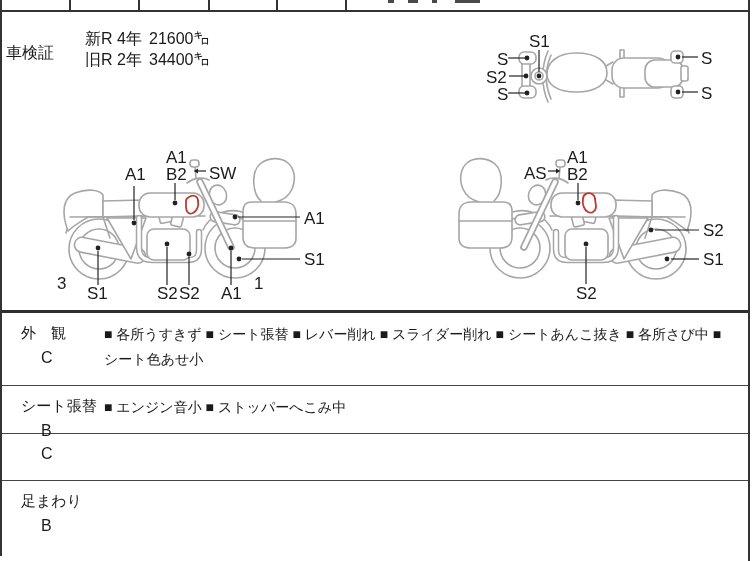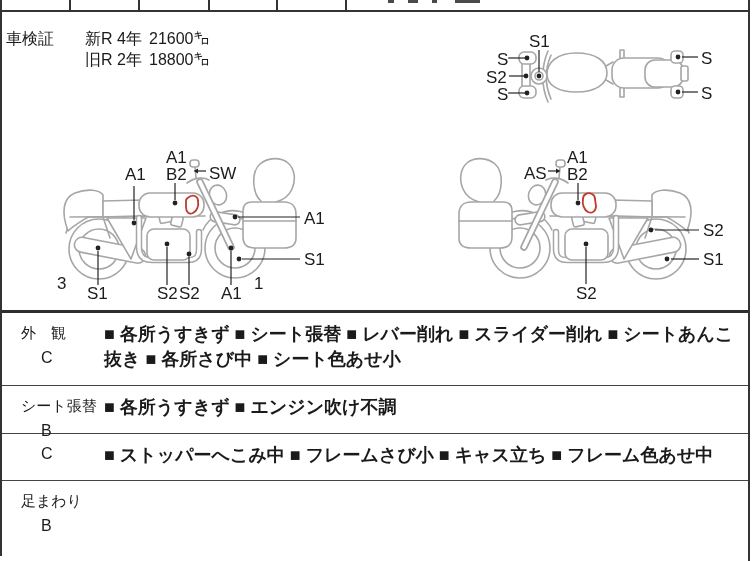--- a/index.html
+++ b/index.html
@@ -10,38 +10,38 @@
   
   .top-strip{position:absolute;top:0;left:0;width:755px;height:11px;}
   .vdiv{position:absolute;top:0;width:2px;height:10px;background:#333;}
   .hline{position:absolute;top:10px;left:0;width:750px;height:2px;background:#333;}
   .remnant{position:absolute;top:0;height:3px;background:#4a4a4a;}
   
   .border-left{position:absolute;top:0;left:0;width:2px;height:556px;background:#333;}
   .border-right{position:absolute;top:0;left:748px;width:2px;height:561px;background:#333;}
   
   .shaken{position:absolute;top:28px;left:0;width:400px;font-size:16px;line-height:21px;}
-  .shaken-label{position:absolute;left:6px;top:0;}
+  .shaken-label{position:absolute;left:6px;top:14px;}
   .shaken-row{position:relative;height:21px;margin-left:13px;}
   .shaken-row .era{position:absolute;left:72px;}
   .shaken-row .yrs{position:absolute;left:104px;}
   .shaken-row .km{position:absolute;left:136px;}
   
   .diagram-svg{position:absolute;top:0;left:0;}
   .dlabel{font-family:"Liberation Sans","DejaVu Sans",sans-serif;font-size:17px;fill:#1c1c1c;}
   .ptr{stroke:#222;stroke-width:1.2;fill:none;}
   .dot{fill:#222;stroke:none;}
   .ah{fill:#222;stroke:none;}
   
   .sections{position:absolute;top:310px;left:2px;width:746px;}
   .sec-row{display:flex;box-sizing:border-box;border-top:1.5px solid #444;}
   .sec-row.first{border-top:3px solid #2e2e2e;}
   .sec-col{flex:0 0 100px;box-sizing:border-box;padding:7px 0 0 19px;font-size:15px;line-height:25px;}
   .sec-grade{padding-left:20px;font-size:16px;}
-  .sec-items{flex:1;box-sizing:border-box;padding:9px 14px 0 2px;font-size:18px;line-height:25px;font-weight:bold;}
+  .sec-items{flex:1;box-sizing:border-box;padding:9px 14px 0 2px;font-size:14px;line-height:25px;}
 </style>
 </head>
 <body>
 
 <div class="sheet">
 
   <div class="top-strip">
     <div class="vdiv" style="left:69px"></div>
     <div class="vdiv" style="left:138px"></div>
     <div class="vdiv" style="left:208px"></div>
@@ -60,21 +60,21 @@
   <div class="shaken">
     <span class="shaken-label">車検証</span>
     <div class="shaken-row">
       <span class="era">新R</span>
       <span class="yrs">4年</span>
       <span class="km">21600㌔</span>
     </div>
     <div class="shaken-row">
       <span class="era">旧R</span>
       <span class="yrs">2年</span>
-      <span class="km">18800㌔</span>
+      <span class="km">34400㌔</span>
     </div>
   </div>
 
   <svg class="diagram-svg" width="755" height="330" viewBox="0 0 755 330">
     <defs>
       <g id="bikeArt" stroke="#a6a6a6" stroke-width="1.6" fill="none" stroke-linejoin="round" stroke-linecap="round">
 
         <circle cx="99" cy="249" r="30" fill="#fff"></circle>
         <circle cx="99" cy="249" r="20"></circle>
         <circle cx="235" cy="248" r="30" fill="#fff"></circle>
@@ -226,27 +226,26 @@
         <div>外　観</div>
         <div class="sec-grade">C</div>
       </div>
       <div class="sec-items">■ 各所うすきず  ■ シート張替  ■ レバー削れ  ■ スライダー削れ  ■ シートあんこ抜き  ■ 各所さび中  ■ シート色あせ小</div>
     </div>
     <div class="sec-row" style="height:48px">
       <div class="sec-col">
         <div>シート張替</div>
         <div class="sec-grade">B</div>
       </div>
-      <div class="sec-items">■ 各所うすきず  ■ エンジン吹け不調</div>
+      <div class="sec-items">■ エンジン音小  ■ ストッパーへこみ中</div>
     </div>
     <div class="sec-row" style="height:47px">
       <div class="sec-col">
         <div class="sec-grade">C</div>
       </div>
-      <div class="sec-items">■ ストッパーへこみ中  ■ フレームさび小  ■ キャス立ち  ■ フレーム色あせ中</div>
     </div>
     <div class="sec-row" style="height:62px">
       <div class="sec-col">
         <div>足まわり</div>
         <div class="sec-grade">B</div>
       </div>
       <div class="sec-items"></div>
     </div>
   </div>
 

